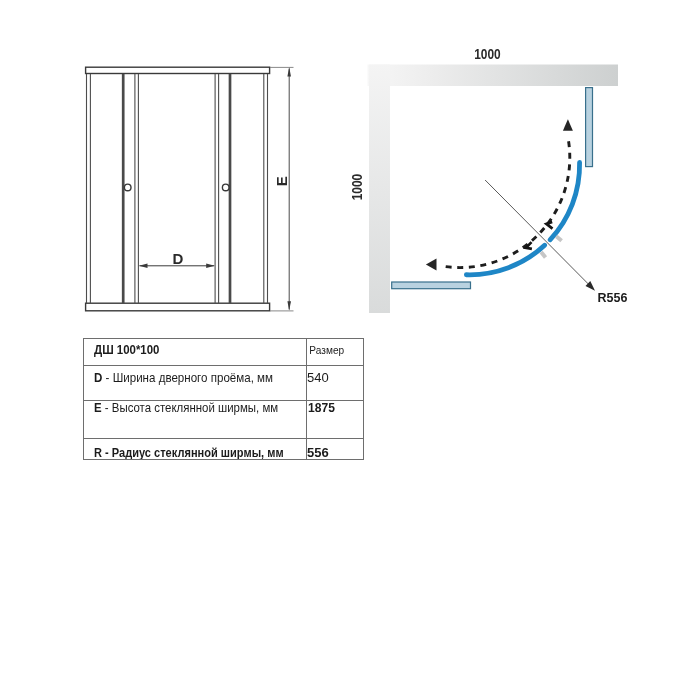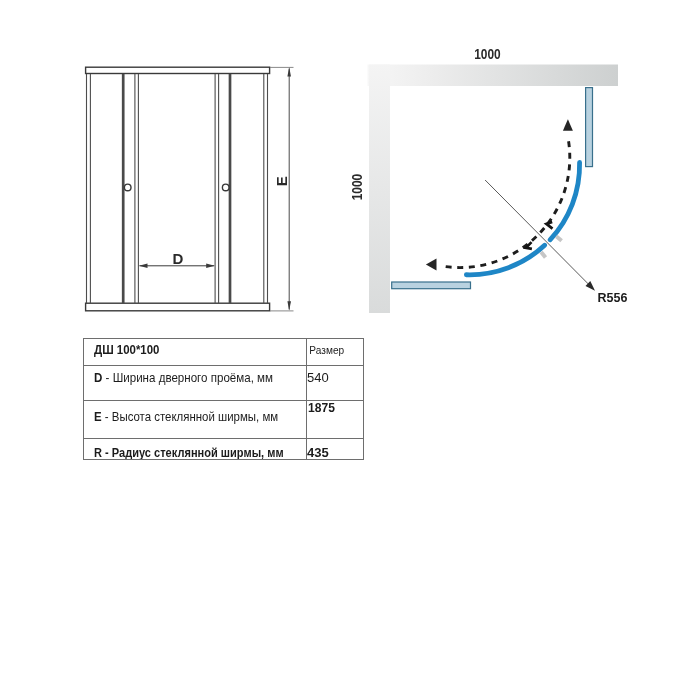--- a/index.html
+++ b/index.html
@@ -133,23 +133,23 @@
           <td class="c1" style="padding-top:4px;"><span class="sq" style="font-weight:bold;">ДШ 100*100</span></td>
           <td class="c2" style="padding-top:4.5px;font-size:11.5px;"><span class="sq" style="transform-origin:50% 50%;">Размер</span></td>
         </tr>
 
   <tr style="height:35px">
           <td class="c1" style="padding-top:4.5px;"><span class="sq" style="transform:scaleX(0.89);"><b>D</b> - Ширина дверного проёма, мм</span></td>
           <td class="c2" style="padding-top:4.5px;margin-left:40px;">540</td>
         </tr>
 
   <tr style="height:38px">
-          <td class="c1" style="padding-top:9px;"><span class="sq"><b>E</b> - Высота стеклянной ширмы, мм</span></td>
+          <td class="c1" style=""><span class="sq"><b>E</b> - Высота стеклянной ширмы, мм</span></td>
           <td class="c2" style="font-weight:bold;"><span class="sq" style="transform:scaleX(0.93);transform-origin:50% 50%;">1875</span></td>
         </tr>
 
   <tr style="height:19px">
           <td class="c1" style="padding-top:6.5px;"><span class="sq" style="font-weight:bold;transform:scaleX(0.85);">R - Радиус стеклянной ширмы, мм</span></td>
-          <td class="c2" style="padding-top:6.5px;font-weight:bold;">435</td>
+          <td class="c2" style="padding-top:6.5px;font-weight:bold;">556</td>
         </tr>
 </tbody>
     </table>
 </div>
 
 </body></html>

